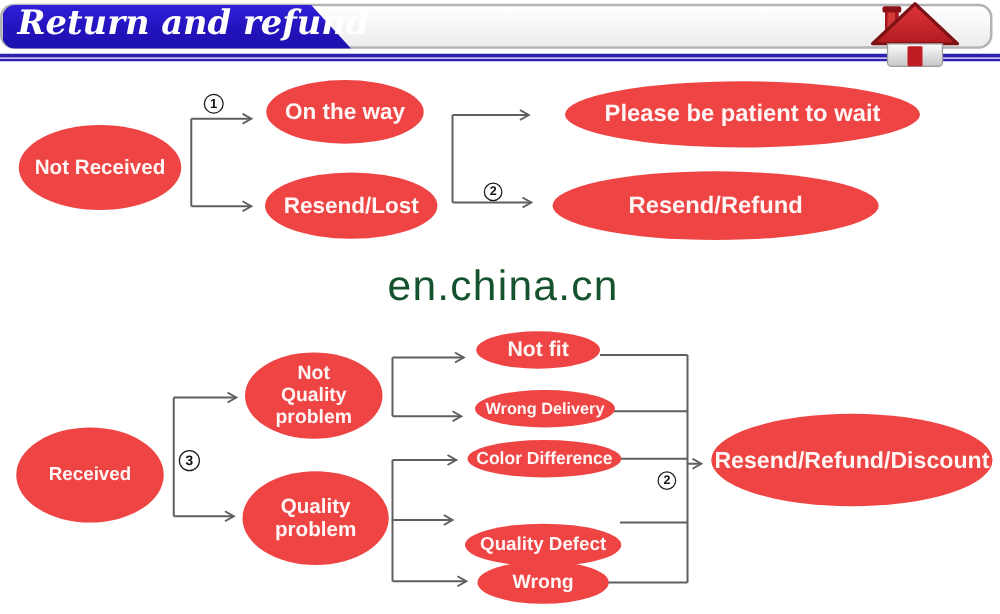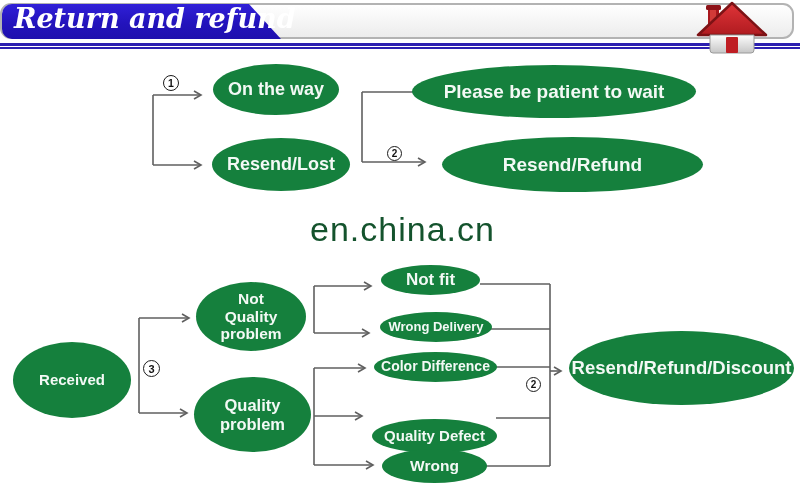--- a/index.html
+++ b/index.html
@@ -16,21 +16,21 @@
           clip-path:polygon(0 0,88.5% 0,100% 100%,0 100%);}
   .ribbon-title{position:absolute;left:14px;top:1px;width:250px;
           font-family:"DejaVu Serif",serif;font-style:italic;font-weight:bold;
           font-size:27px;line-height:35px;color:#ffffff;white-space:nowrap;}
   .uline{position:absolute;left:0;width:800px;background:#2c1fb0;}
   .uline.l1{top:43px;height:3px;}
   .uline.l2{top:47px;height:2px;}
   .house{position:absolute;left:696px;top:0px;width:72px;height:56px;}
 
   
-  .node{position:absolute;border-radius:50%;background:#15803d;
+  .node{position:absolute;border-radius:50%;background:#ef4444;
         display:flex;align-items:center;justify-content:center;text-align:center;
         color:rgba(255,255,255,0.95);font-weight:700;white-space:pre-line;
         line-height:1.12;}
   
   .badge{position:absolute;box-sizing:border-box;border:1.6px solid #1c1c1c;border-radius:50%;
          color:#111;background:rgba(255,255,255,0.85);font-weight:700;
          display:flex;align-items:center;justify-content:center;}
 
   .watermark{position:absolute;left:310px;top:210px;font-size:34px;color:#14532d;
              letter-spacing:1px;font-weight:400;white-space:nowrap;}
@@ -101,23 +101,24 @@
       <path d="M491,329 H550"></path>
       <path d="M496,367 H550"></path>
       <path d="M496,418 H550"></path>
       <path d="M486,466 H550"></path>
       <path d="M550,371 H561" marker-end="url(#arw)"></path>
     </g>
   </svg>
 
   <div class="watermark">en.china.cn</div>
 
+  <div class="node" style="left:15px;top:100px;width:130px;height:68px;font-size:16.5px;">Not Received</div>
   <div class="node" style="left:213px;top:64px;width:126px;height:51px;font-size:18px;">On the way</div>
   <div class="node" style="left:212px;top:138px;width:138px;height:53px;font-size:18px;">Resend/Lost</div>
-  <div class="node" style="left:412px;top:65px;width:284px;height:53px;font-size:19px;">Please be patient to wait</div>
+  <div class="node" style="left:452px;top:65px;width:284px;height:53px;font-size:19px;">Please be patient to wait</div>
   <div class="node" style="left:442px;top:137px;width:261px;height:55px;font-size:19px;text-align:center;">Resend/Refund</div>
 
   <div class="node" style="left:13px;top:342px;width:118px;height:76px;font-size:15px;">Received</div>
   <div class="node" style="left:196px;top:282px;width:110px;height:69px;font-size:15.5px;">Not
 Quality
 problem</div>
   <div class="node" style="left:194px;top:377px;width:117px;height:75px;font-size:16.5px;">Quality
 problem</div>
   <div class="node" style="left:381px;top:265px;width:99px;height:30px;font-size:17px;">Not fit</div>
   <div class="node" style="left:380px;top:312px;width:112px;height:30px;font-size:13px;">Wrong Delivery</div>

